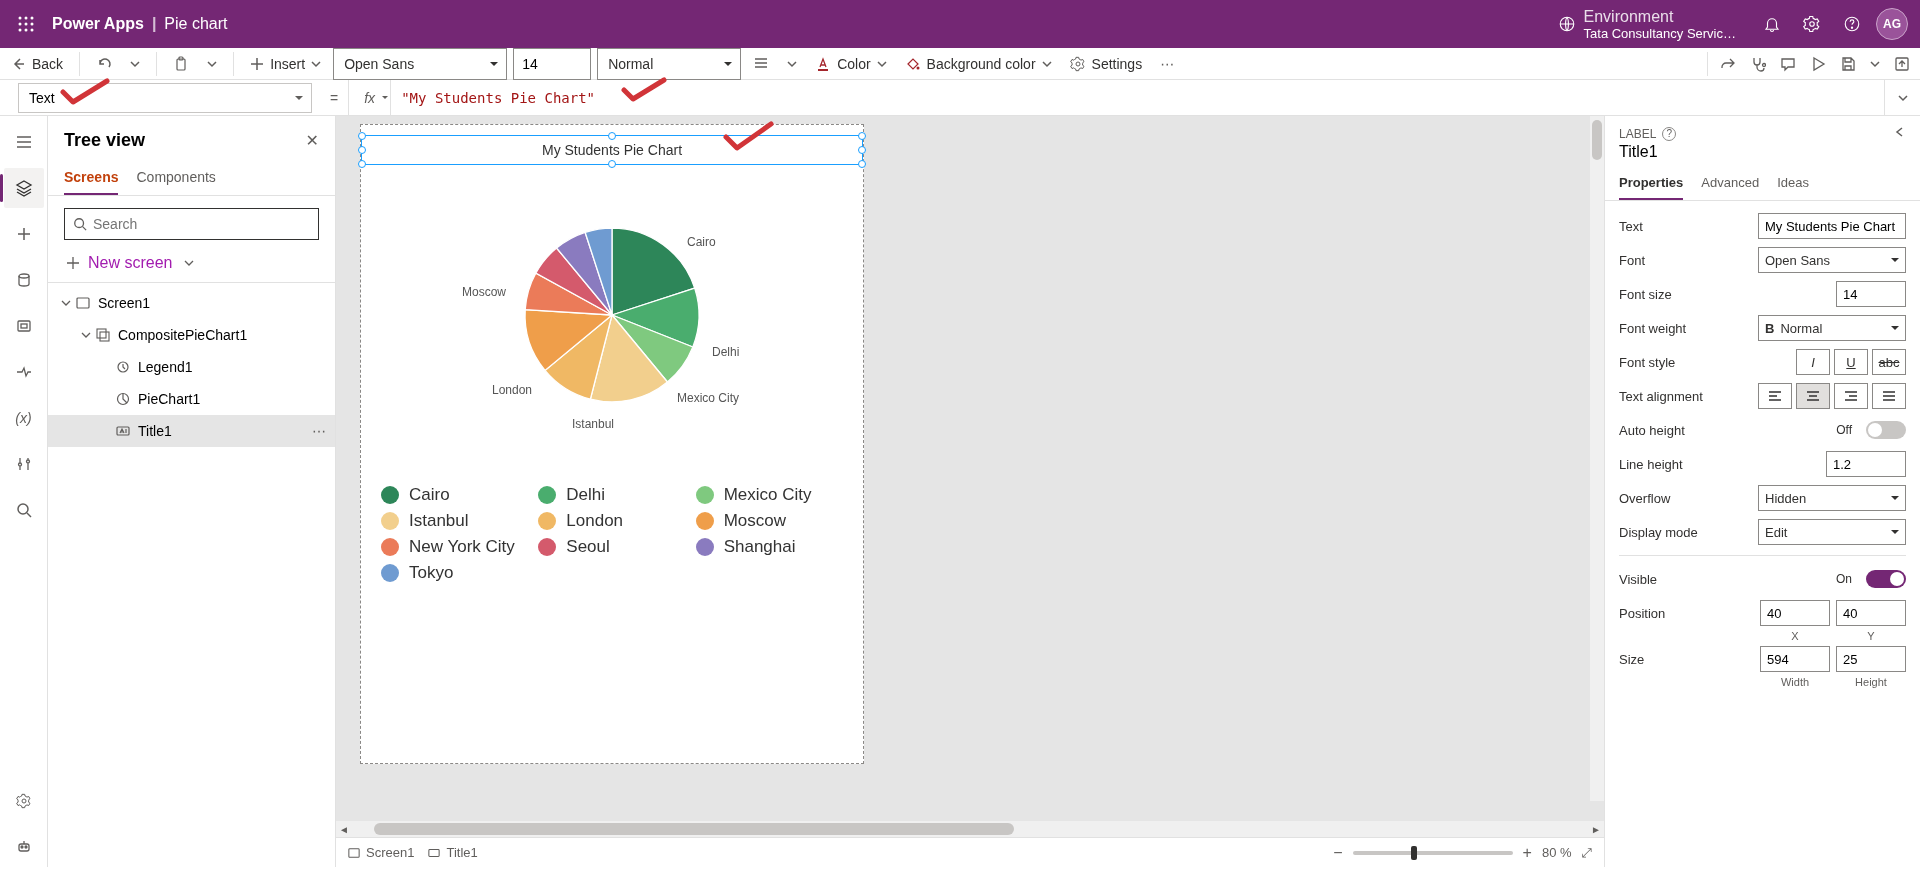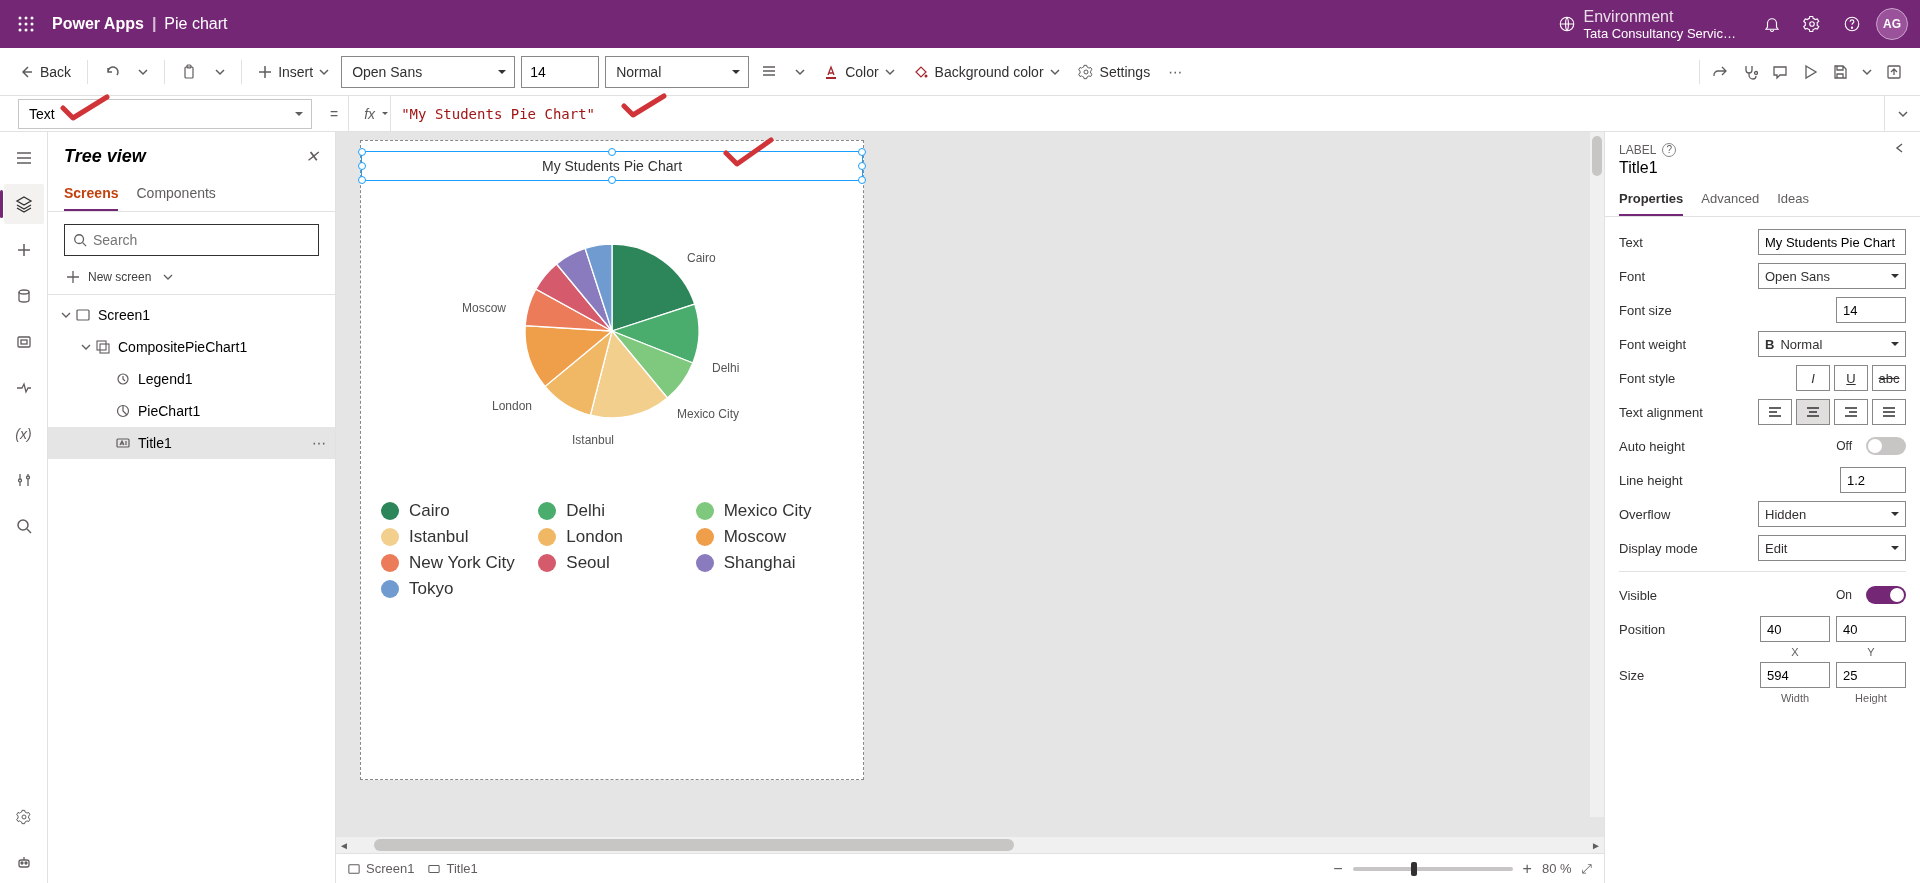--- a/index.html
+++ b/index.html
@@ -11,21 +11,21 @@
 .app-name { font-size: 16px; font-weight: 600; margin-left: 8px; display: flex; align-items: center; gap: 8px; }
 .header-spacer { flex: 1; }
 .env { display: flex; align-items: center; gap: 8px; margin-right: 16px; }
 .env-text { display: flex; flex-direction: column; line-height: 1.2; font-size: 12px; }
 .env-text small { font-size: 16px; opacity: .85; }
 .env-text span { font-size: 13px; }
 .hicon { width: 40px; height: 40px; display: flex; align-items: center; justify-content: center; cursor: pointer; }
 .avatar { width: 32px; height: 32px; border-radius: 50%; background: #9a539a; border:1px solid #caa3ca; display: flex; align-items: center; justify-content: center; font-size: 12px; font-weight: 600; }
 
 
-.cmdbar { display: flex; align-items: center; height: 48px; border-bottom: 1px solid #e1e1e1; padding: 0 12px; gap: 6px; font-size: 14px; color: #323130; }
+.cmdbar { display: flex; align-items: center; height: 32px; border-bottom: 1px solid #e1e1e1; padding: 0 4px; gap: 6px; font-size: 14px; color: #323130; }
 .cmd { display: flex; align-items: center; gap: 6px; padding: 4px 6px; cursor: pointer; border-radius: 2px; height: 32px; }
 .cmd svg { display: block; }
 .sep { width: 1px; height: 24px; background: #e1e1e1; margin: 0 4px; }
 .select { border: 1px solid #8a8886; height: 32px; padding: 0 24px 0 10px; font-size: 14px; position: relative; background: #fff; display: flex; align-items: center; cursor: pointer; }
 .select::after { content: ""; position: absolute; right: 8px; top: 13px; border: 4px solid transparent; border-top-color: #323130; }
 .numbox { border: 1px solid #8a8886; height: 32px; width: 78px; padding: 0 8px; font-size: 14px; }
 .cmdbar-right { margin-left: auto; display: flex; align-items: center; gap: 2px; }
 
 
 .fbar { display: flex; align-items: center; height: 36px; border-bottom: 1px solid #e1e1e1; font-size: 14px; }
@@ -42,29 +42,29 @@
 
 
 .leftrail { width: 48px; border-right: 1px solid #e1e1e1; display: flex; flex-direction: column; align-items: center; padding-top: 6px; gap: 6px; }
 .rail-btn { width: 40px; height: 40px; display: flex; align-items: center; justify-content: center; cursor: pointer; color: #605e5c; border-radius: 2px; }
 .rail-btn.active { background: #f3f2f1; color: #323130; position: relative; }
 .rail-btn.active::before { content: ""; position: absolute; left: -4px; top: 6px; bottom: 6px; width: 3px; background: #742774; border-radius: 2px;}
 .rail-spacer { flex: 1; }
 
 
 .tree { width: 288px; border-right: 1px solid #e1e1e1; display: flex; flex-direction: column; }
-.tree-head { display: flex; align-items: center; padding: 14px 16px 4px; font-style: italic; }
+.tree-head { display: flex; align-items: center; padding: 14px 16px 4px; }
 .tree-head h2 { font-size: 18px; font-weight: 600; flex: 1; }
 .tree-close { cursor: pointer; color: #605e5c; }
 .tree-tabs { display: flex; gap: 18px; padding: 8px 16px 0; border-bottom: 1px solid #e1e1e1; }
 .tree-tab { padding: 6px 0 8px; font-size: 14px; cursor: pointer; color: #605e5c; }
 .tree-tab.active { color: #c2410c; font-weight: 600; border-bottom: 2px solid #742774; }
 .tree-search { margin: 12px 16px 8px; border: 1px solid #323130; height: 32px; display: flex; align-items: center; padding: 0 8px; gap: 6px; }
 .tree-search input { border: none; outline: none; flex: 1; font-size: 14px; }
-.tree-newscreen { display: flex; align-items: center; gap: 8px; padding: 6px 18px; font-size: 12px; color: #404040; cursor: pointer; }
+.tree-newscreen { display: flex; align-items: center; gap: 8px; padding: 6px 18px; font-size: 16px; color: #a21caf; cursor: pointer; }
 .tree-list { flex: 1; overflow: auto; font-size: 14px; }
 .tree-item { display: flex; align-items: center; height: 32px; padding-right: 10px; cursor: pointer; position: relative; }
 .tree-item.selected { background: #e5e5e5; }
 .tree-item .chev { width: 16px; display: flex; justify-content: center; color: #605e5c; }
 .tree-item .ticon { width: 18px; display: flex; justify-content: center; color: #605e5c; }
 .tree-item .tlabel { margin-left: 6px; }
 .tree-item .more { position: absolute; right: 8px; color: #605e5c; letter-spacing: 1px; display:none; }
 .tree-item.selected .more, .tree-item:hover .more { display:block; }
 
 
@@ -691,21 +691,21 @@
             </div>
         </div>
       </div>
       <div class="prop-row">
           <span class="plabel">Auto height</span>
           <span style="font-size:12px;margin-right:6px;">Off</span>
           <div class="toggle"></div>
         </div>
       <div class="prop-row">
           <span class="plabel">Line height</span>
-          <input class="pinput" style="width: 66px;" value="1.2">
+          <input class="pinput" style="width: 80px;" value="1.2">
         </div>
       <div class="prop-row">
           <span class="plabel">Overflow</span>
           <div class="psel">
             <span>Hidden</span>
           </div>
         </div>
       <div class="prop-row">
           <span class="plabel">Display mode</span>
           <div class="psel">

